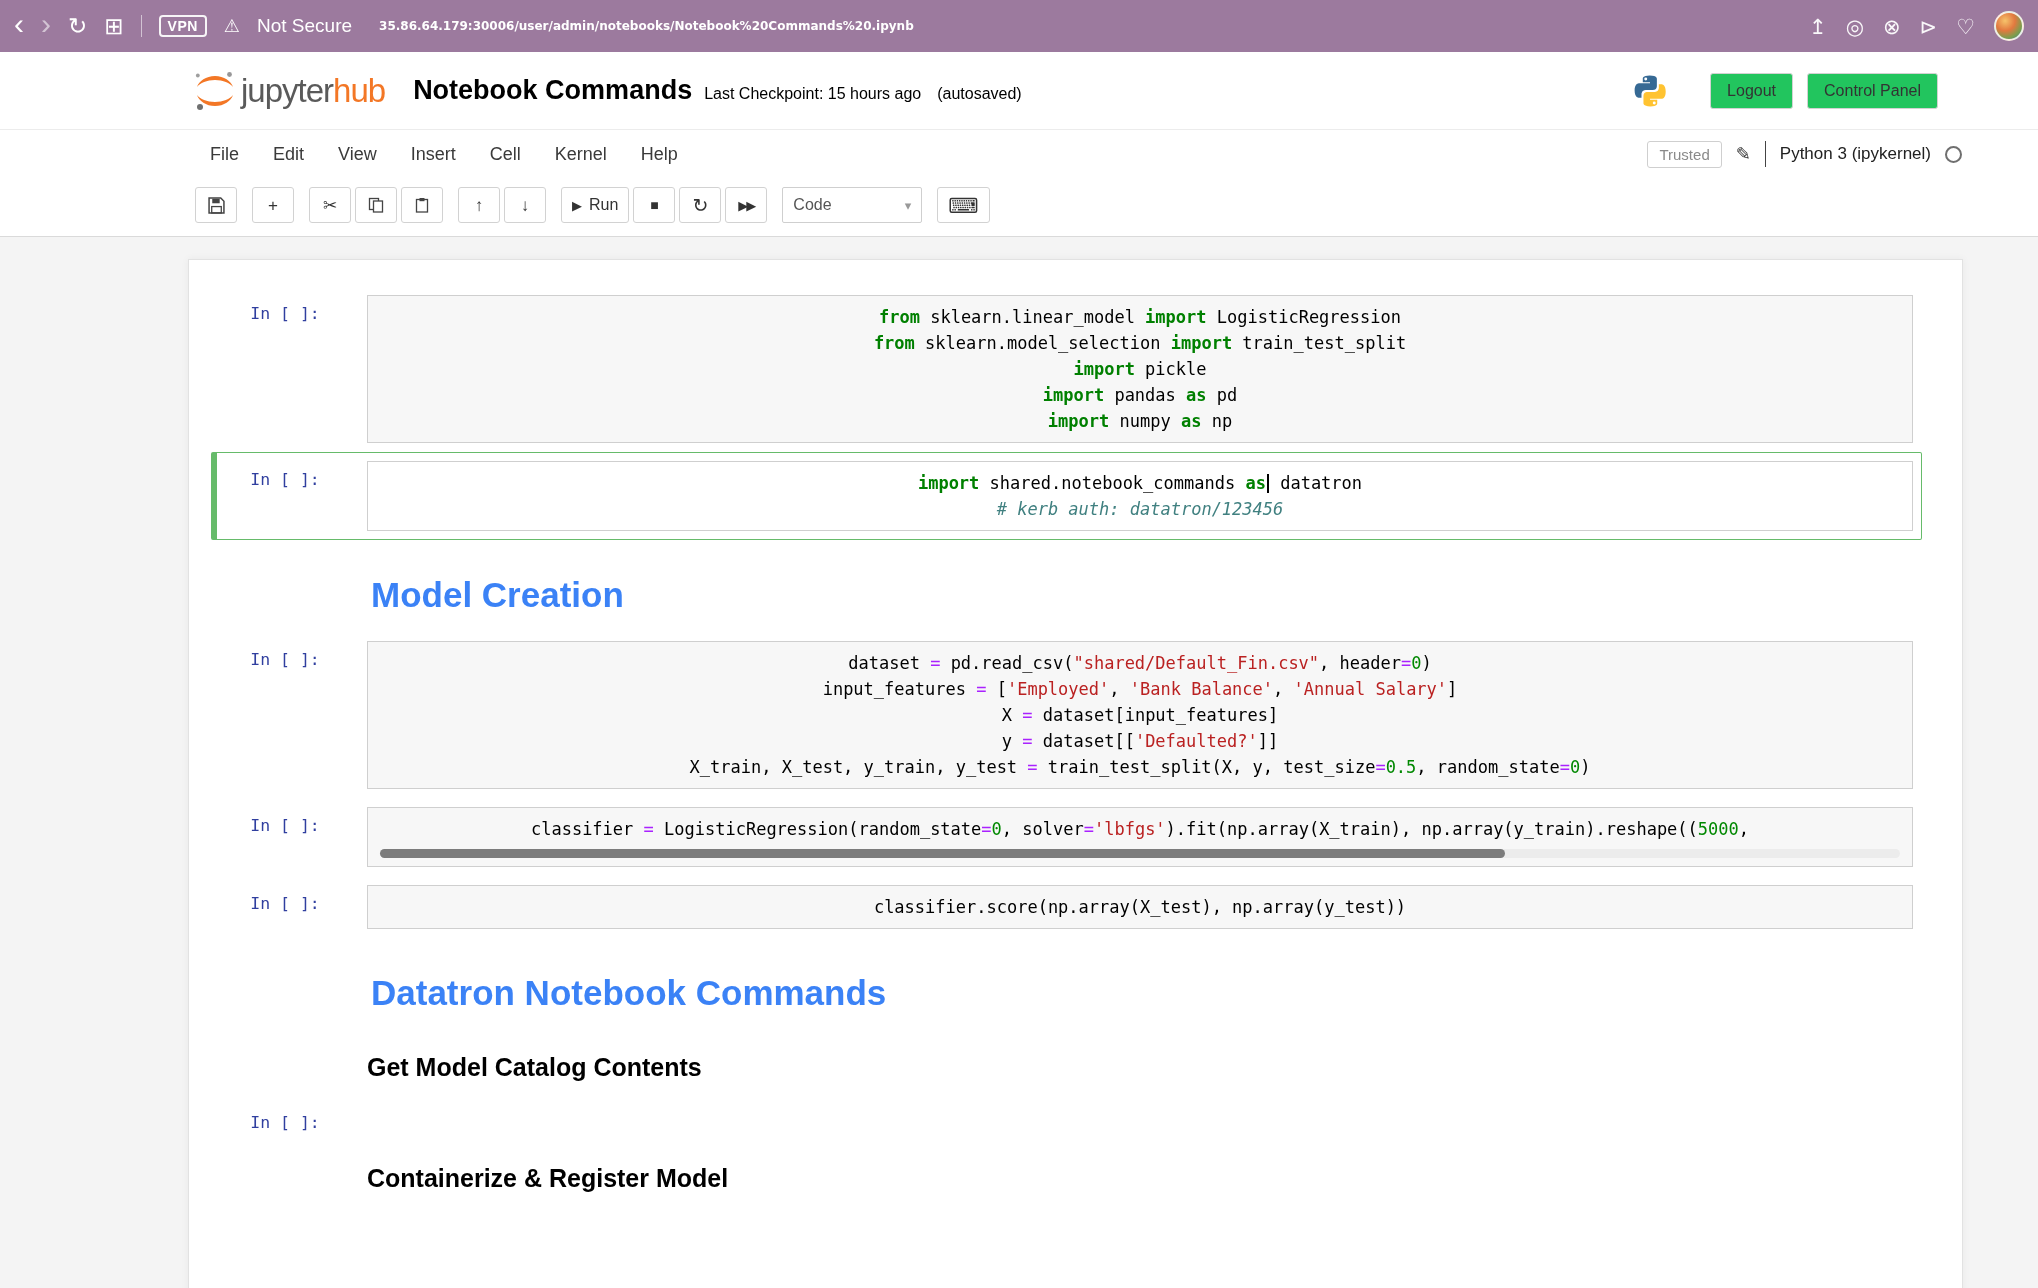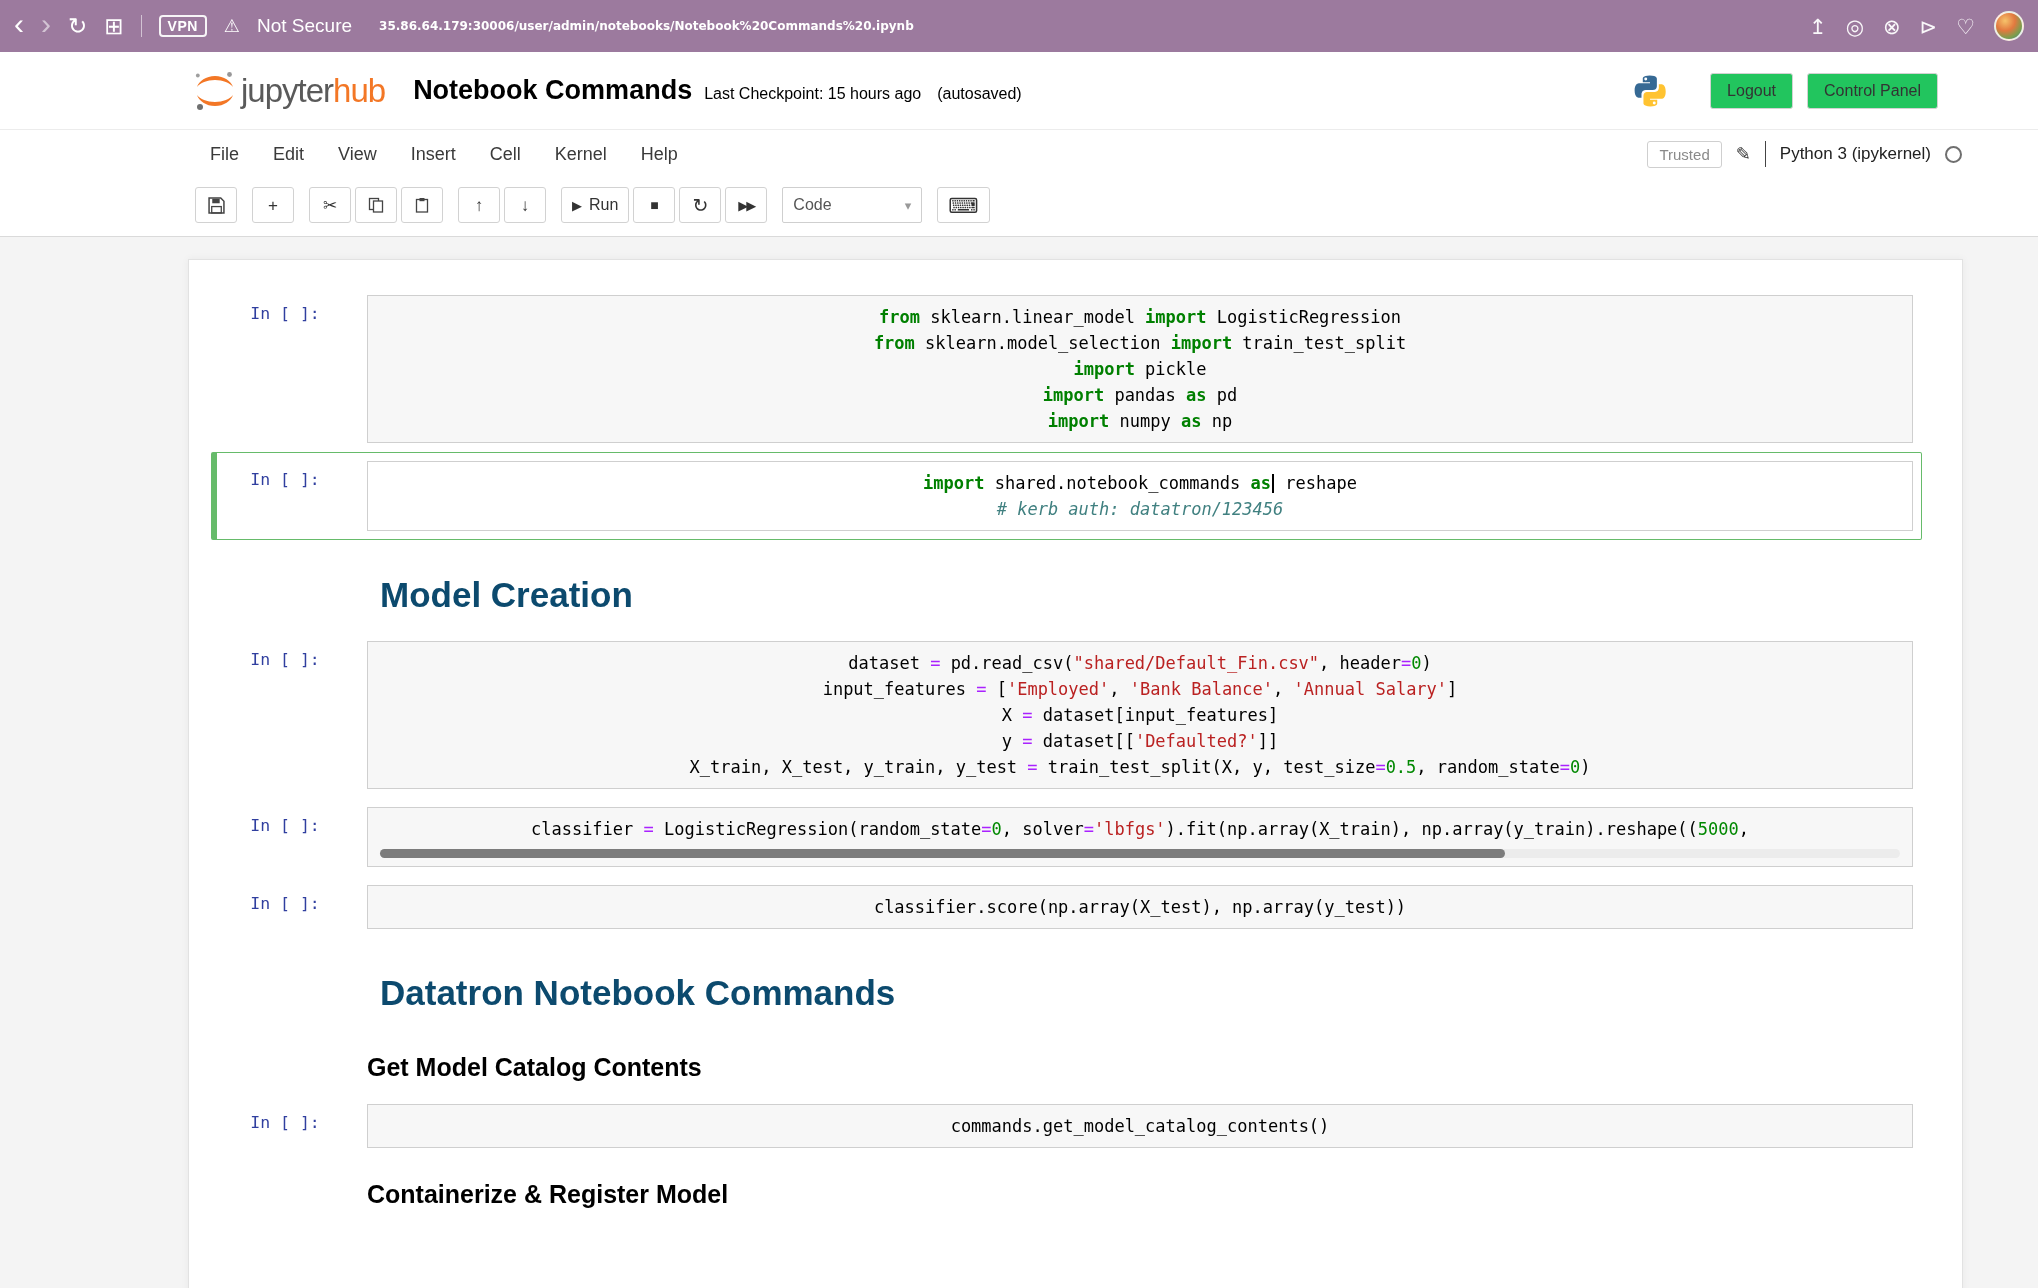--- a/index.html
+++ b/index.html
@@ -71,21 +71,21 @@
   .tok-p { color:#000; }
   .tok-k { color:#008000; font-weight:bold; }
   .tok-s { color:#ba2121; }
   .tok-c { color:#408080; font-style:italic; }
   .tok-n { color:#008800; }
   .tok-o { color:#aa22ff; }
   .cursor { display:inline-block; width:2px; height:19px; background:#000; vertical-align:text-bottom; margin:0 1px; }
   .hscrollbar { margin-top:7px; height:9px; background:#ececec; border-radius:5px; }
   .hscroll-thumb { width:74%; height:100%; background:#7c7c7c; border-radius:5px; }
 
-  .md-h1 { font-size:35px; font-weight:bold; color:#0c4a6e; margin:26px 13px 8px; }
+  .md-h1 { font-size:35px; font-weight:bold; color:#3b82f6; margin:26px 4px 8px; }
   .md-h2 { font-size:25px; font-weight:bold; color:#000; margin:14px 0 4px; }
 </style>
 </head>
 <body>
 
 <div class="screen">
 
   <div class="browser-bar">
     <div class="nav-left">
       <span class="bicon big">‹</span>
@@ -232,21 +232,21 @@
               <div class="code-line"><span class="tok-k">import</span><span class="tok-p"> pickle</span></div>
               <div class="code-line"><span class="tok-k">import</span><span class="tok-p"> pandas </span><span class="tok-k">as</span><span class="tok-p"> pd</span></div>
               <div class="code-line"><span class="tok-k">import</span><span class="tok-p"> numpy </span><span class="tok-k">as</span><span class="tok-p"> np</span></div>
             </div>
           </div>
         </div>
         <div class="cell code-cell selected">
           <div class="prompt">In [ ]:</div>
           <div class="input-area">
             <div class="code-box">
-              <div class="code-line"><span class="tok-k">import</span><span class="tok-p"> shared.notebook_commands </span><span class="tok-k">as</span><span class="cursor"></span><span class="tok-p"> reshape</span></div>
+              <div class="code-line"><span class="tok-k">import</span><span class="tok-p"> shared.notebook_commands </span><span class="tok-k">as</span><span class="cursor"></span><span class="tok-p"> datatron</span></div>
               <div class="code-line"><span class="tok-c"># kerb auth: datatron/123456</span></div>
             </div>
           </div>
         </div>
         <div class="cell md-cell">
           <div class="prompt"></div>
           <div class="md-h1">Model Creation</div>
         </div>
         <div class="cell code-cell">
           <div class="prompt">In [ ]:</div>
@@ -282,25 +282,20 @@
         <div class="cell md-cell">
           <div class="prompt"></div>
           <div class="md-h1">Datatron Notebook Commands</div>
         </div>
         <div class="cell md-cell">
           <div class="prompt"></div>
           <div class="md-h2">Get Model Catalog Contents</div>
         </div>
         <div class="cell code-cell">
           <div class="prompt">In [ ]:</div>
-          <div class="input-area">
-            <div class="code-box">
-              <div class="code-line"><span class="tok-p">commands.get_model_catalog_contents()</span></div>
-            </div>
-          </div>
         </div>
         <div class="cell md-cell">
           <div class="prompt"></div>
           <div class="md-h2">Containerize &amp; Register Model</div>
         </div>
       </div>
   </div>
 
 </div>
 

